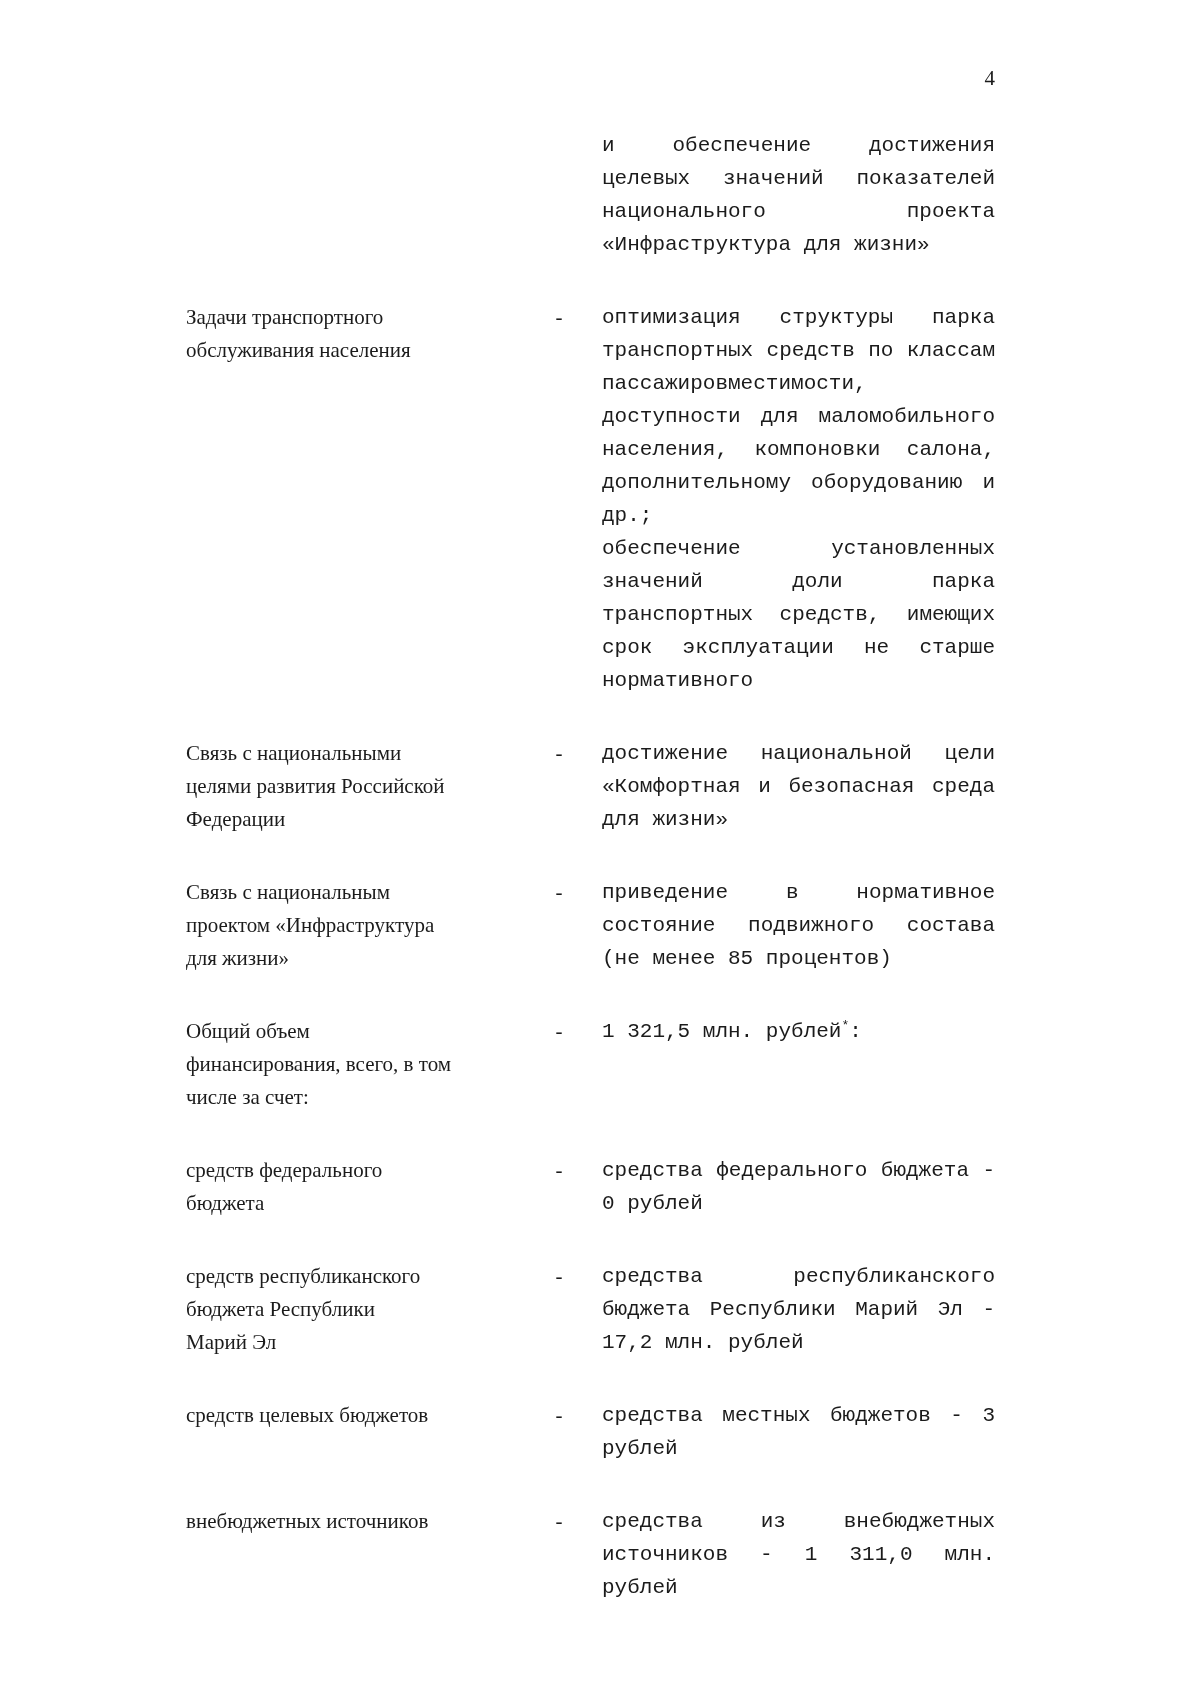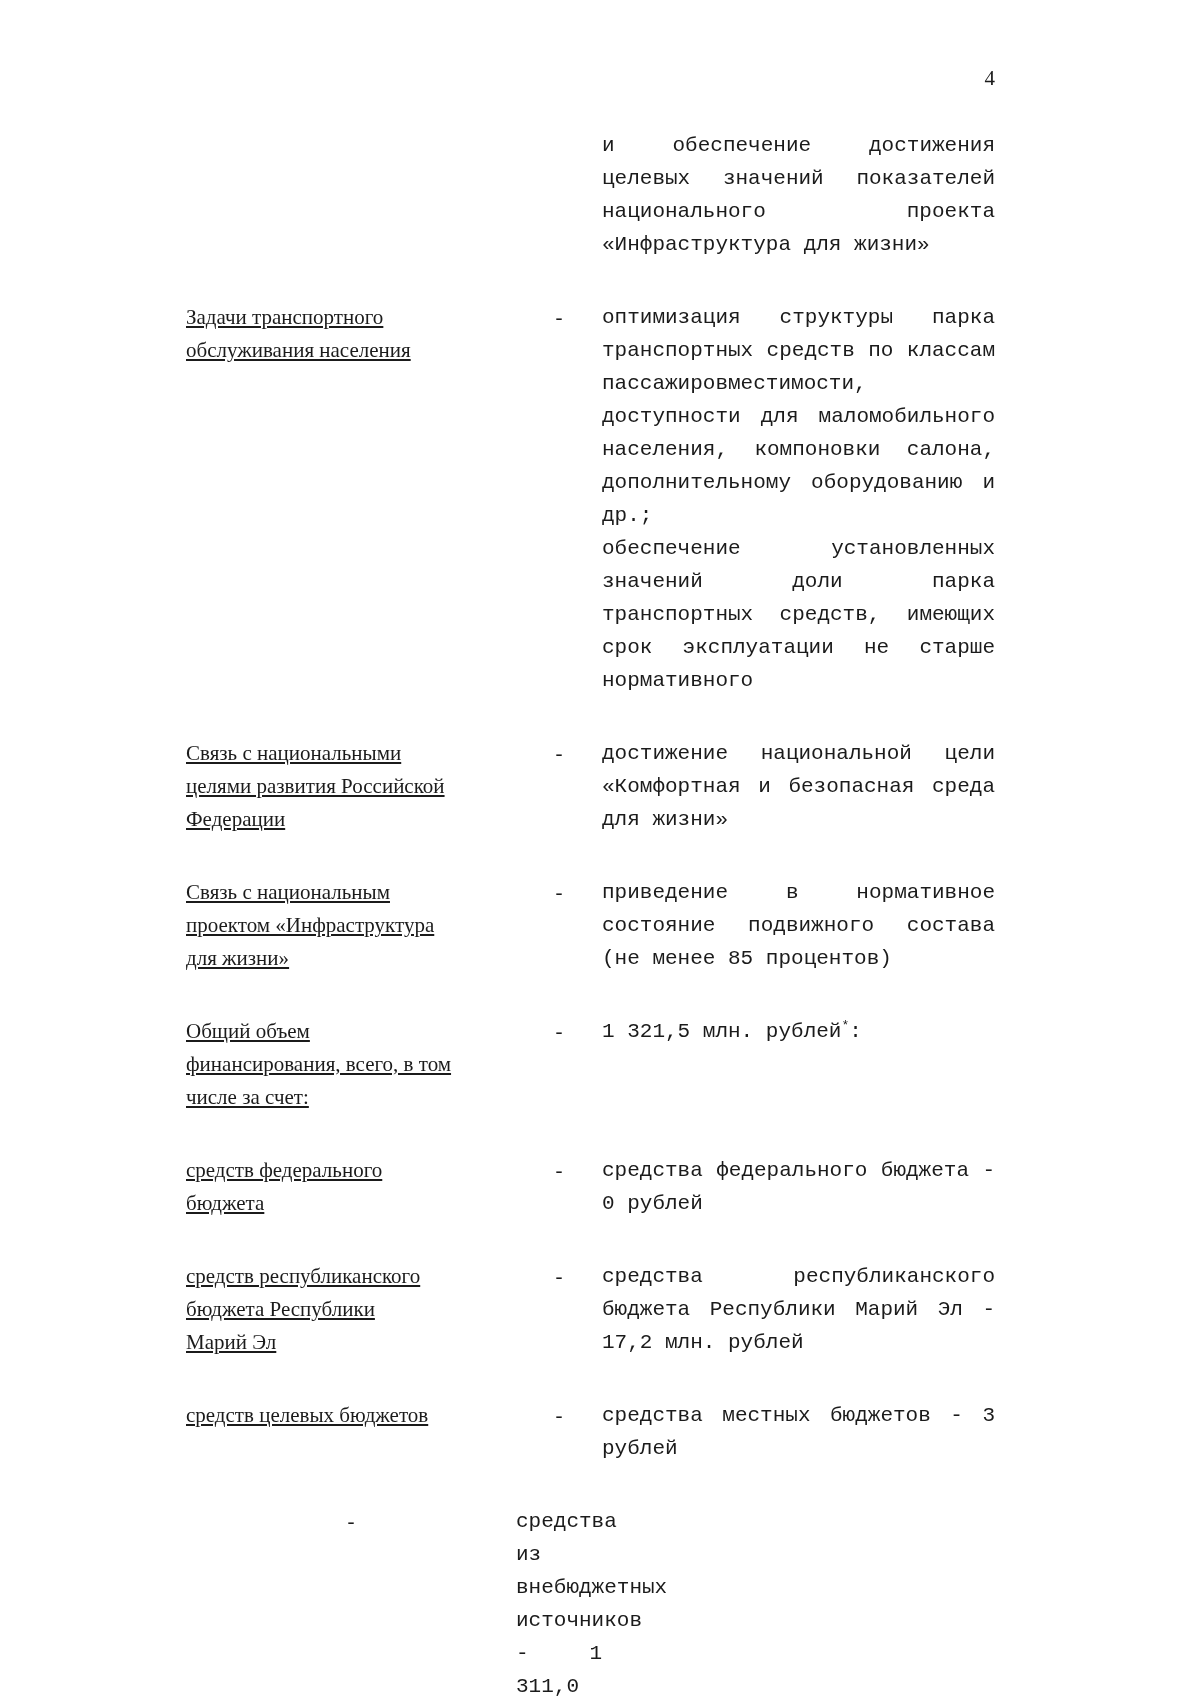--- a/index.html
+++ b/index.html
@@ -22,21 +22,20 @@
     margin-bottom: 34px;
   }
   .passport-row {
     display: grid;
     grid-template-columns: 330px 86px 1fr;
     margin-bottom: 40px;
   }
   .cell-label {
     white-space: pre-wrap;
     text-align: left;
-    text-decoration: underline;
   }
   .cell-dash {
     text-align: center;
   }
   .cell-value {
     text-align: justify;
     white-space: pre-wrap;
     font-family: Liberation Mono, monospace;
   }
   .cell-value sup {
@@ -106,17 +105,18 @@
     <div class="cell-value"><span>средства республиканского бюджета Республики Марий Эл - 17,2 млн. рублей</span><sup></sup><span></span></div>
   </div>
 
   <div class="passport-row">
     <div class="cell-label">средств целевых бюджетов</div>
     <div class="cell-dash">-</div>
     <div class="cell-value"><span>средства местных бюджетов - 3 рублей</span><sup></sup><span></span></div>
   </div>
 
   <div class="passport-row">
+    <div class="cell-label">внебюджетных источников</div>
     <div class="cell-dash">-</div>
     <div class="cell-value"><span>средства из внебюджетных источников - 1 311,0 млн. рублей</span><sup></sup><span></span></div>
   </div>
 
 </div>
 
 </body></html>

